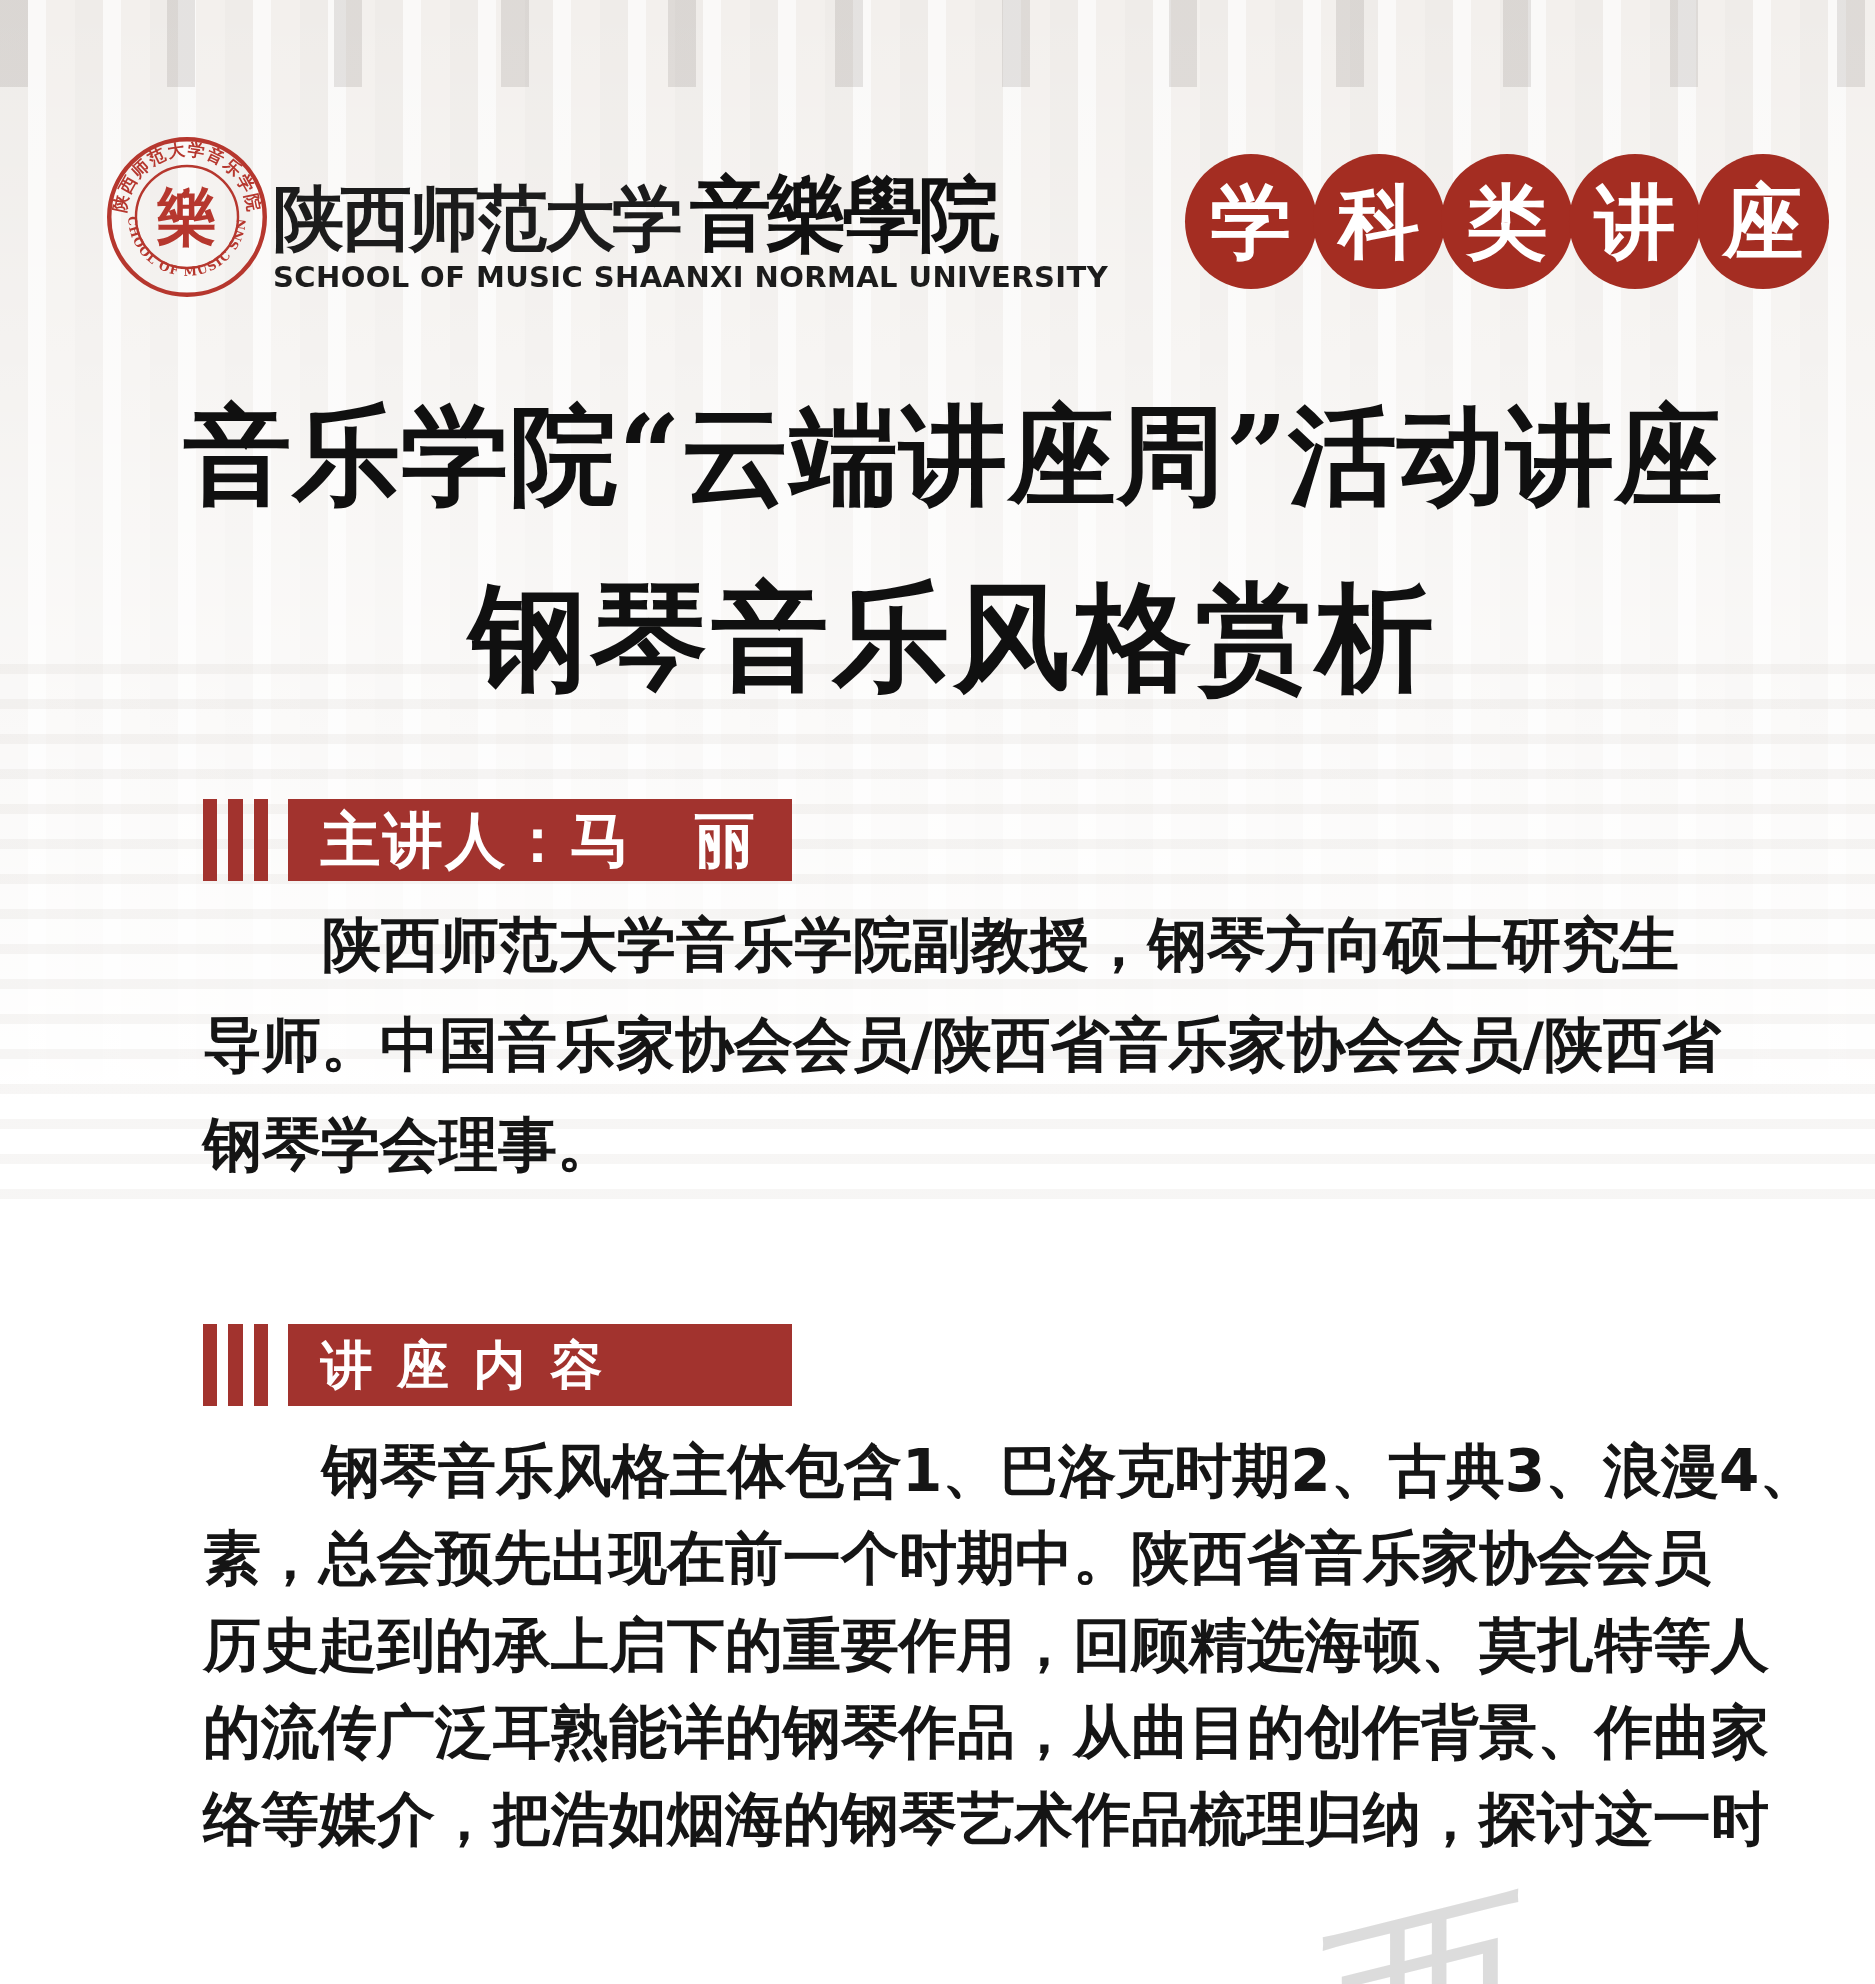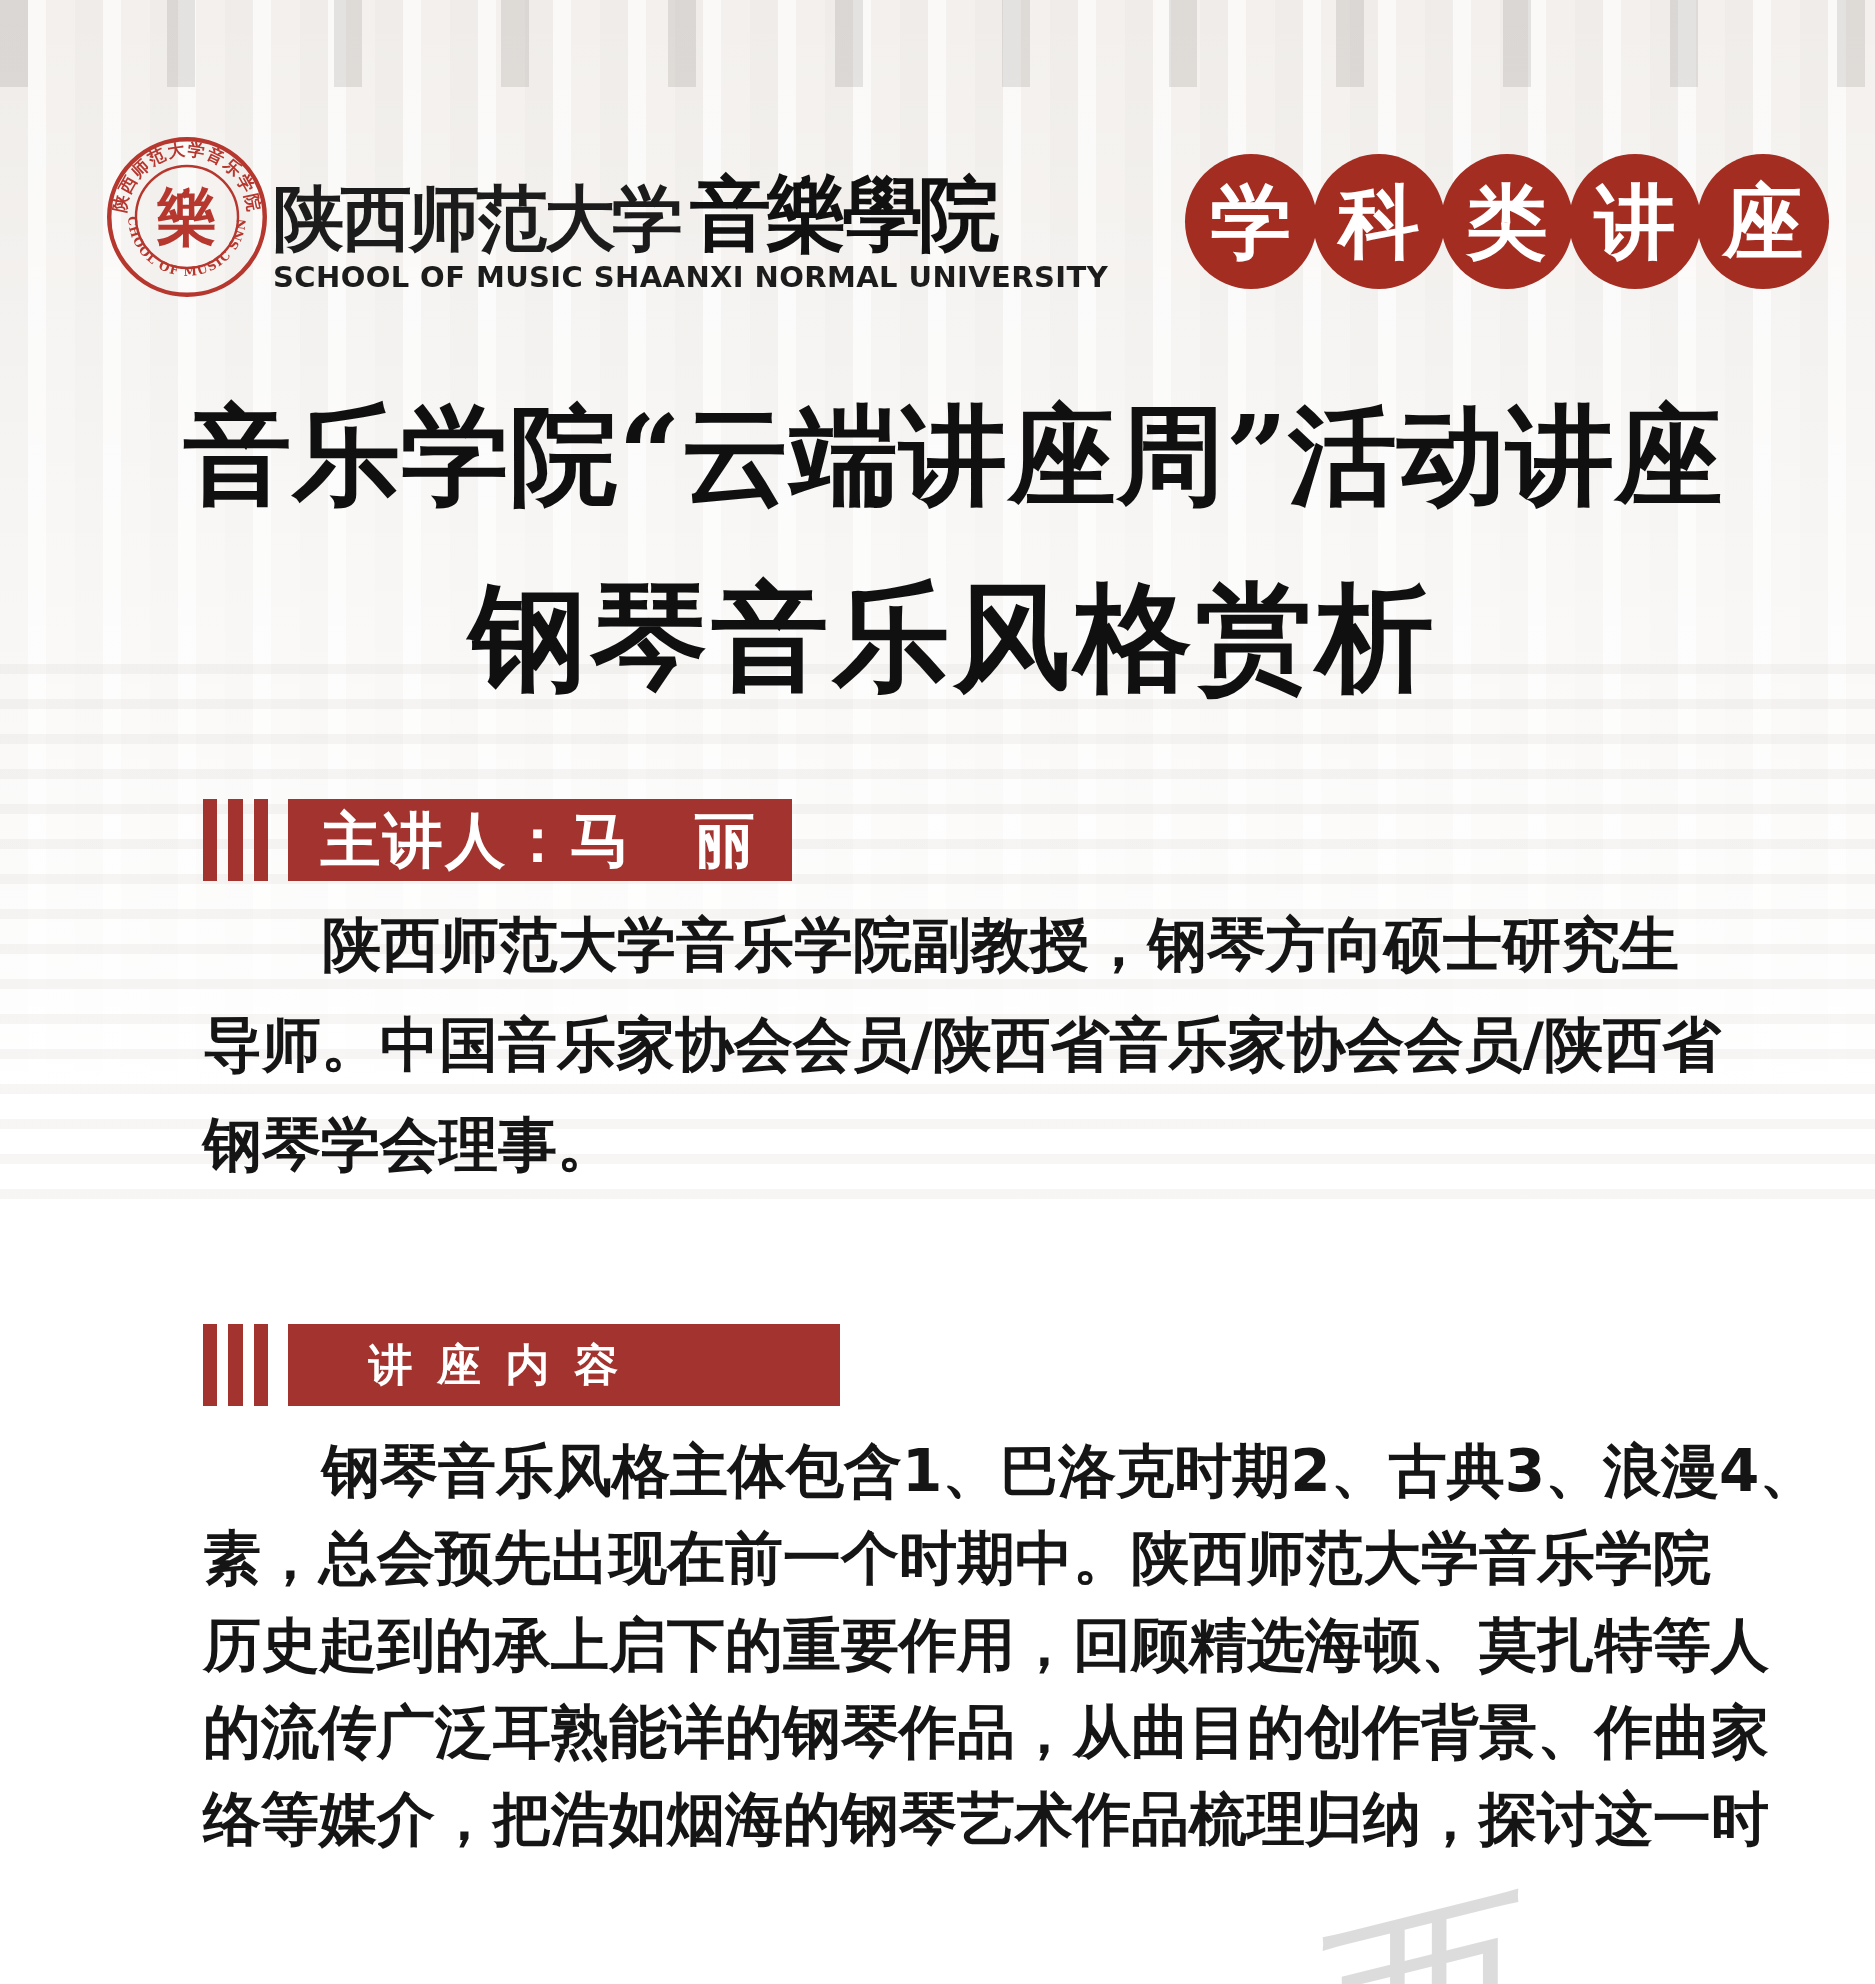--- a/index.html
+++ b/index.html
@@ -62,21 +62,21 @@
   .sec-header{position:absolute;left:203px;display:flex;align-items:stretch;height:82px;}
   .sec1{top:799px;}
   .sec2{top:1324px;}
   .bar{width:14.3px;background:#a2332e;margin-right:11px;}
   .sec-box{
     width:472px;background:#a2332e;color:#fff;margin-left:9.5px;
     display:flex;align-items:center;
     font-family:"DejaVu Serif","Liberation Serif",serif;font-weight:bold;line-height:1;
   }
   .sec-box.speaker{font-size:60px;padding-left:32px;letter-spacing:2.4px;}
-  .sec-box.content{font-size:44px;padding-left:80px;letter-spacing:24.6px;}
+  .sec-box.content{font-size:52px;padding-left:32px;letter-spacing:24.6px;}
   
   .para{position:absolute;left:203px;font-weight:bold;color:#151515;}
   .para .line{white-space:nowrap;}
   .para1{top:895px;font-size:59px;}
   .para1 .line{line-height:100px;}
   .para2{top:1428px;font-size:58px;}
   .para2 .line{line-height:87px;}
   .indent{text-indent:119px;}
 </style>
 </head>
@@ -137,21 +137,21 @@
   </div>
 
   <div class="sec-header sec2">
     <div class="bar"></div>
     <div class="bar"></div>
     <div class="bar"></div>
     <div class="sec-box content">讲座内容</div>
   </div>
   <div class="para para2">
     <div class="line indent">钢琴音乐风格主体包含1、巴洛克时期2、古典3、浪漫4、</div>
-    <div class="line">素，总会预先出现在前一个时期中。陕西师范大学音乐学院</div>
+    <div class="line">素，总会预先出现在前一个时期中。陕西省音乐家协会会员</div>
     <div class="line">历史起到的承上启下的重要作用，回顾精选海顿、莫扎特等人</div>
     <div class="line">的流传广泛耳熟能详的钢琴作品，从曲目的创作背景、作曲家</div>
     <div class="line">络等媒介，把浩如烟海的钢琴艺术作品梳理归纳，探讨这一时</div>
 
   </div>
 
 </div>
 
 
 </body></html>

